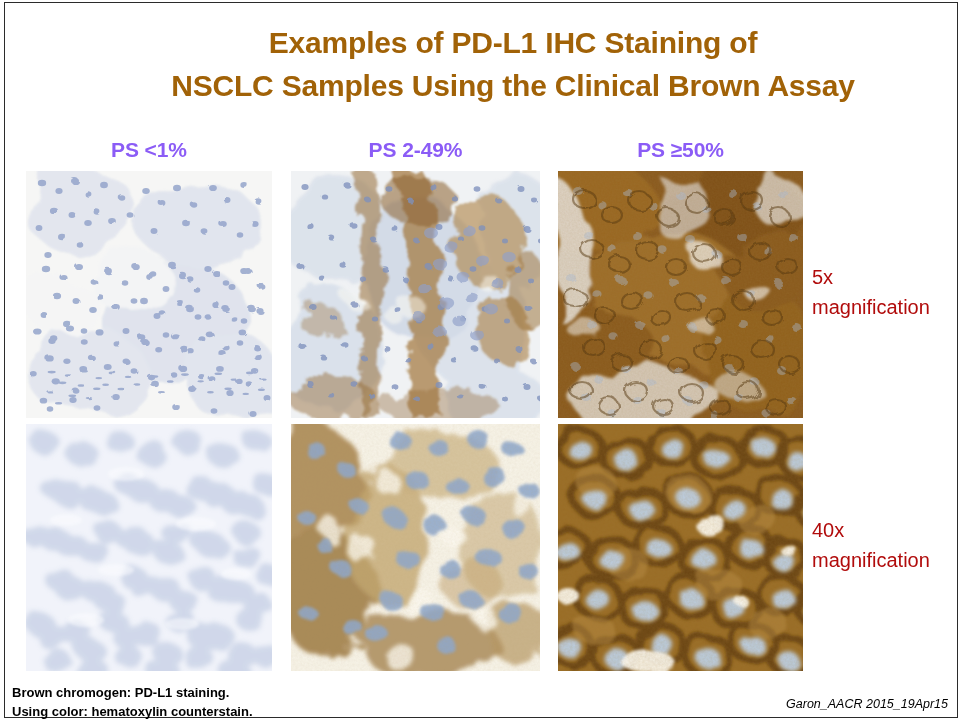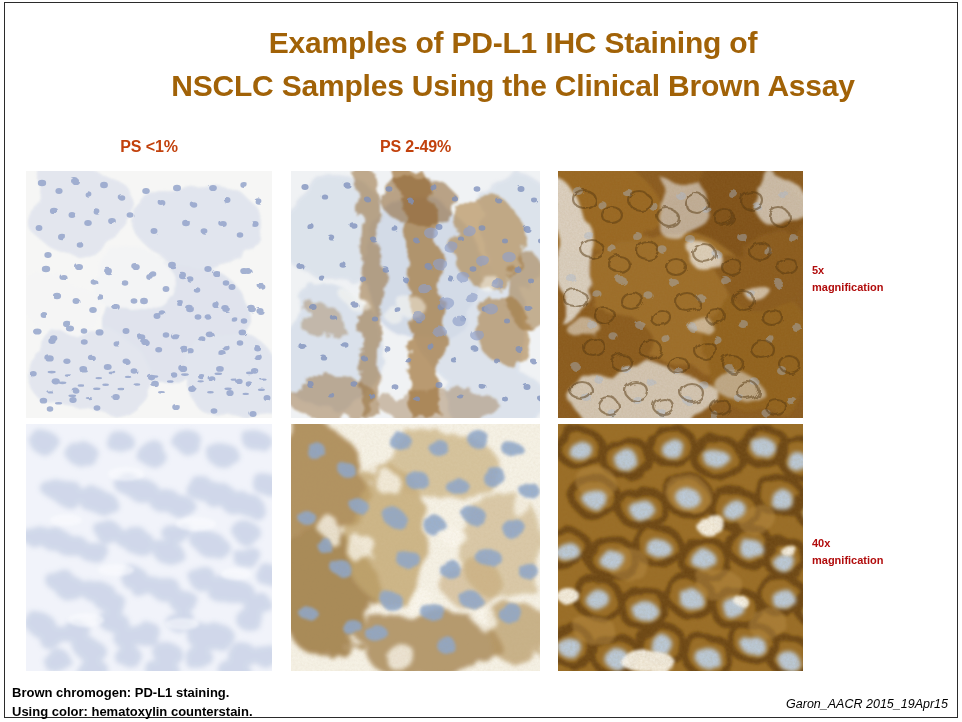--- a/index.html
+++ b/index.html
@@ -39,22 +39,22 @@
     font-weight: bold;
     line-height: 1.42;
     letter-spacing: -0.2px;
     padding-left: 32px;
   }
   .title-line { display: block; }
 
   .col-header {
     position: absolute;
     top: 138px;
-    color: #c2410c;
-    font-size: 16px;
+    color: #8b5cf6;
+    font-size: 21px;
     font-weight: bold;
     text-align: center;
     letter-spacing: -0.1px;
   }
   #hdr-0 { left: 26px;  width: 246px; }
   #hdr-1 { left: 291px; width: 249px; }
   #hdr-2 { left: 558px; width: 245px; }
 
   .panel {
     position: absolute;
@@ -70,26 +70,26 @@
   
   #panel-r1c0 { left: 26px;  top: 424px; width: 246px; height: 247px; }
   #panel-r1c1 { left: 291px; top: 424px; width: 249px; height: 247px; }
   #panel-r1c2 { left: 558px; top: 424px; width: 245px; height: 247px; }
 
   .mag-label {
     position: absolute;
     left: 812px;
     width: 146px;
     color: #b10c0c;
-    font-size: 11px;
-    font-weight: bold;
+    font-size: 20px;
+    font-weight: normal;
     line-height: 1.5;
   }
   #mag-0 { top: 262px; }
-  #mag-1 { top: 515px; margin-top: 20px; }
+  #mag-1 { top: 515px; }
   .mag-line { display: block; }
 
   #footnote {
     position: absolute;
     left: 12px;
     top: 684px;
     color: #000000;
     font-size: 13px;
     font-weight: bold;
     line-height: 1.45;
@@ -114,20 +114,21 @@
 
   <div id="slide-border"></div>
 
   <div id="title">
     <span class="title-line">Examples of PD-L1 IHC Staining of</span>
     <span class="title-line">NSCLC Samples Using the Clinical Brown Assay</span>
   </div>
 
   <div class="col-header" id="hdr-0">PS &lt;1%</div>
   <div class="col-header" id="hdr-1">PS 2-49%</div>
+  <div class="col-header" id="hdr-2">PS ≥50%</div>
 
   <div class="panel" id="panel-r0c0">
     <svg viewBox="0 0 246 247" preserveAspectRatio="none" aria-hidden="true">
       <defs>
         <filter id="gr1">
             <feTurbulence type="fractalNoise" baseFrequency="0.9" numOctaves="3" result="n"></feTurbulence>
             <feColorMatrix in="n" type="saturate" values="0"></feColorMatrix>
             <feComponentTransfer>
               <feFuncA type="linear" slope="0.13"></feFuncA>
             </feComponentTransfer>

